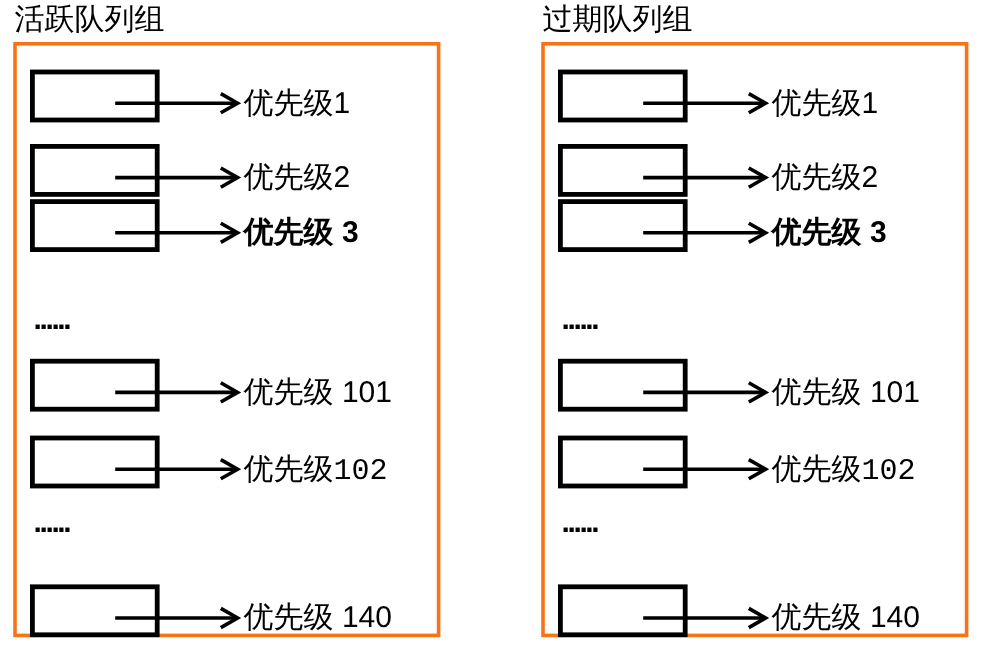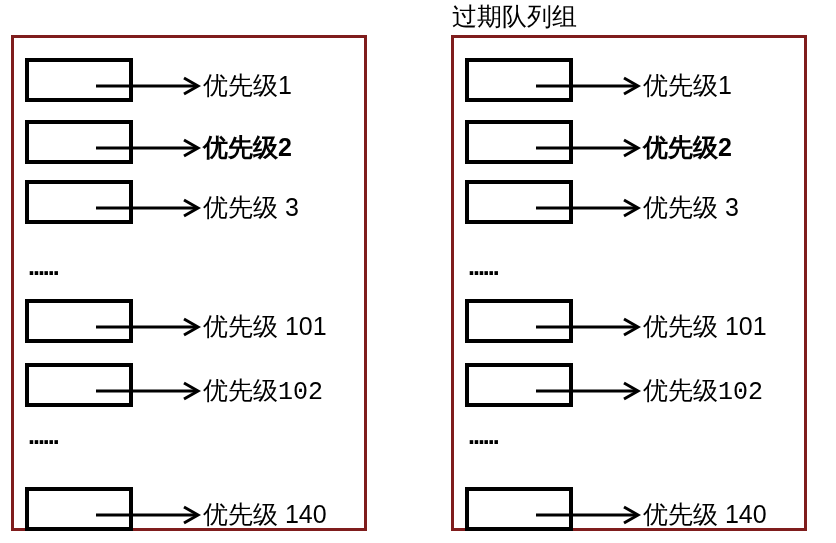--- a/index.html
+++ b/index.html
@@ -24,21 +24,21 @@
     color: #000000;
     white-space: nowrap;
   }
   .panel-title.left  { left: 12px; }
   .panel-title.right { left: 452px; }
   .panel {
     position: absolute;
     top: 35px;
     width: 356px;
     height: 496px;
-    border: 3px solid #7f1d1d;
+    border: 3px solid #f97316;
     box-sizing: border-box;
     background: #ffffff;
   }
   .panel.left  { left: 11px; }
   .panel.right { left: 451px; }
   .row {
     position: absolute;
     left: 0;
     width: 350px;
     height: 44px;
@@ -79,31 +79,32 @@
     font-size: 25px;
     font-weight: bold;
     letter-spacing: -2px;
     line-height: 1;
     color: #000000;
     white-space: nowrap;
   }
   .dots.d1 { top: 216px; }
   .dots.d2 { top: 385px; }
   .r0 { top: 20px; }
-  .r1 { top: 82px; font-weight: bold; }
-  .r2 { top: 142px; }
+  .r1 { top: 82px; }
+  .r2 { top: 128px; font-weight: bold; }
   .r3 { top: 261px; text-align: center; }
   .r4 { top: 325px; font-family: Liberation Mono, monospace; }
   .r5 { top: 449px; }
 </style>
 </head>
 <body>
 
 <div id="canvas">
 
+  <div class="panel-title left">活跃队列组</div>
   <div class="panel-title right">过期队列组</div>
 
   <div class="panel left">
 
     <div class="row r0">
       <div class="qbox"></div>
       <svg class="arrow" width="108" height="20" viewBox="0 0 108 20">
           <line x1="0" y1="10" x2="100" y2="10"></line>
           <polyline points="88,2 102,10 88,18"></polyline>
         </svg>

